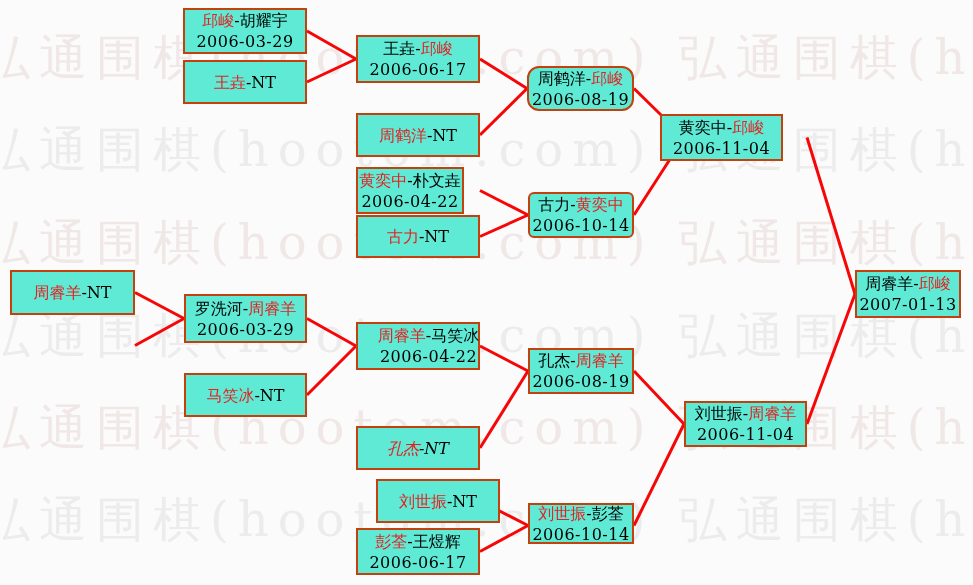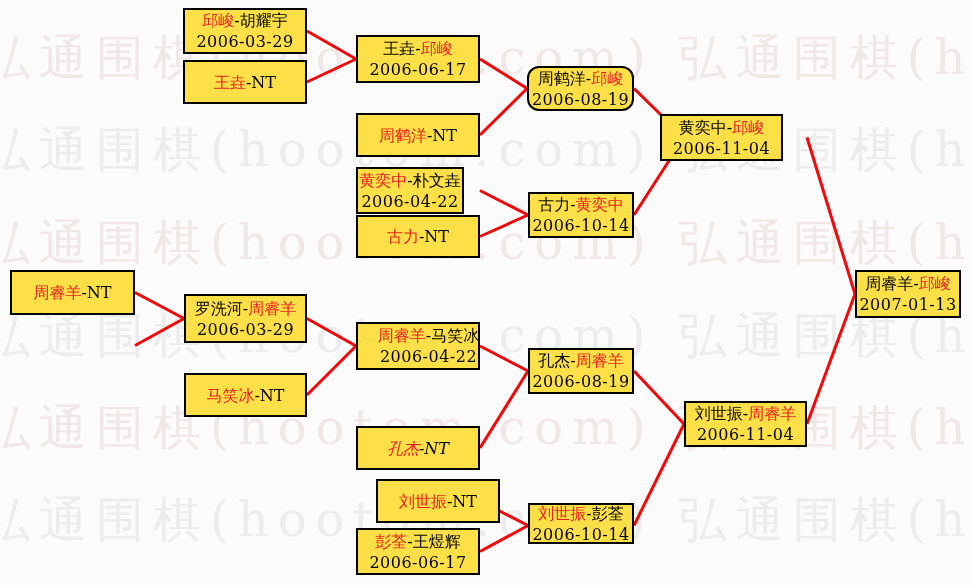--- a/index.html
+++ b/index.html
@@ -37,22 +37,22 @@
   svg.lines {
     position: absolute;
     left: 0; top: 0;
     z-index: 1;
   }
   
   .boxes { position: absolute; inset: 0; z-index: 2; }
   .box {
     position: absolute;
     box-sizing: border-box;
-    background: #fde047;
-    border: 2px solid #000000;
+    background: #5eead4;
+    border: 2px solid #c2410c;
     display: flex;
     flex-direction: column;
     align-items: center;
     justify-content: center;
     text-align: center;
     font-size: 16px;
     line-height: 21px;
     color: #000000;
   }
   .box .names { white-space: nowrap; }
@@ -120,21 +120,21 @@
     <div class="date">2006-04-22</div>
   </div>
       <div class="box" style="left: 356px; top: 215px; width: 124px; height: 43px;">
     <div class="names"><span class="p left win">古力</span><span class="dash">-</span><span class="p right">NT</span></div>
 
   </div>
       <div class="box" style="left: 527px; top: 66px; width: 107px; height: 45px; border-radius: 12px;">
     <div class="names"><span class="p left">周鹤洋</span><span class="dash">-</span><span class="p right win">邱峻</span></div>
     <div class="date">2006-08-19</div>
   </div>
-      <div class="box" style="left: 528px; top: 192px; width: 106px; height: 46px;">
+      <div class="box" style="left: 528px; top: 192px; width: 106px; height: 46px; border-radius: 6px;">
     <div class="names"><span class="p left">古力</span><span class="dash">-</span><span class="p right win">黄奕中</span></div>
     <div class="date">2006-10-14</div>
   </div>
       <div class="box" style="left: 660px; top: 114px; width: 123px; height: 47px;">
     <div class="names"><span class="p left">黄奕中</span><span class="dash">-</span><span class="p right win">邱峻</span></div>
     <div class="date">2006-11-04</div>
   </div>
       <div class="box" style="left: 855px; top: 270px; width: 106px; height: 48px;">
     <div class="names"><span class="p left">周睿羊</span><span class="dash">-</span><span class="p right win">邱峻</span></div>
     <div class="date">2007-01-13</div>

